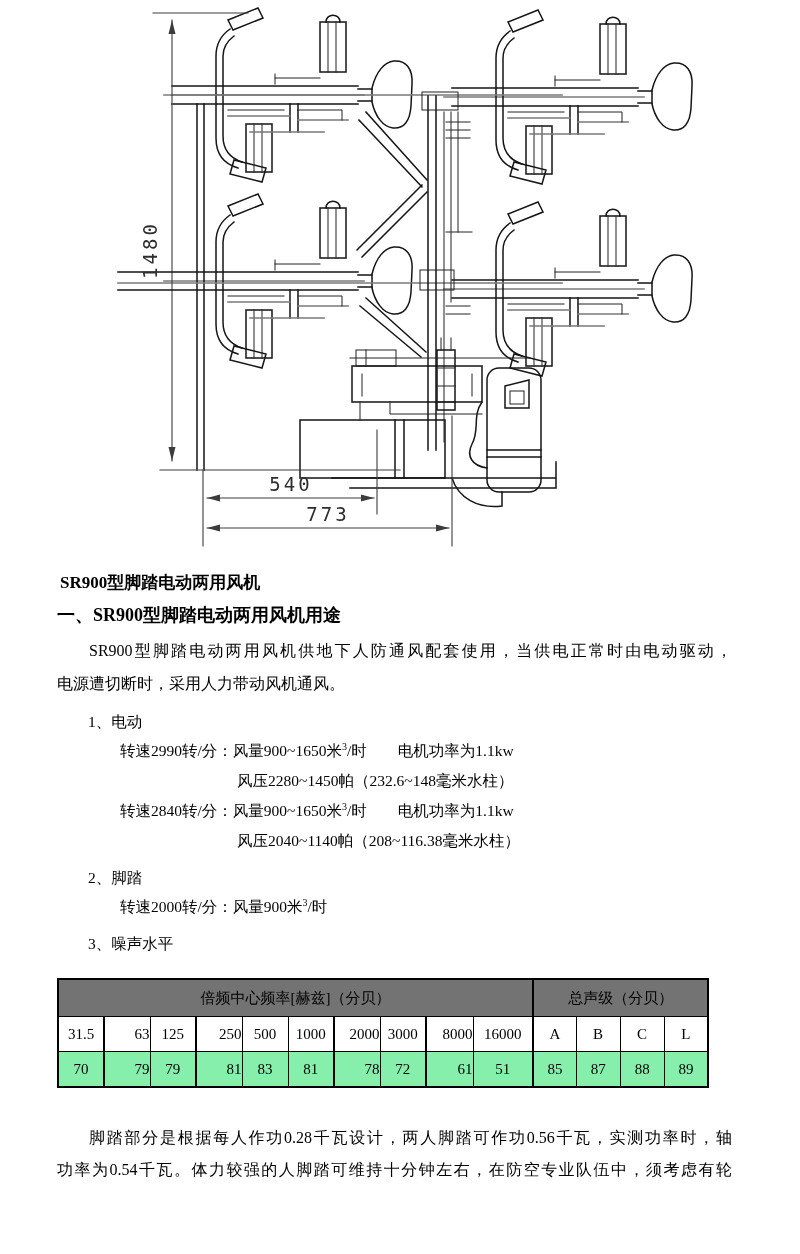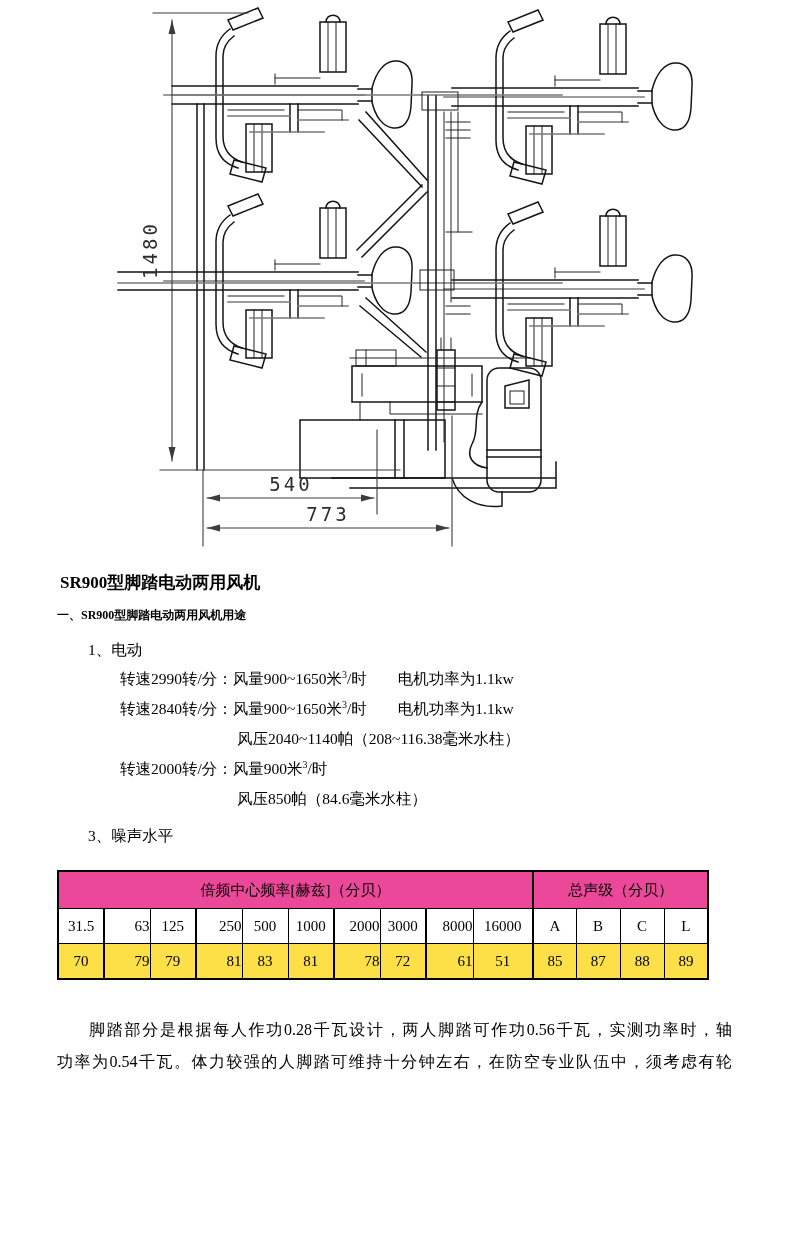--- a/index.html
+++ b/index.html
@@ -11,34 +11,34 @@
   .drawing-wrap{width:800px;height:558px;}
   svg{display:block;}
   svg .ln{stroke:#151515;stroke-width:1.5;fill:none;stroke-linecap:square;}
   svg .tn{stroke:#222;stroke-width:1;fill:none;stroke-linecap:square;}
   svg .gy{stroke:#7a7a7a;stroke-width:1.6;fill:none;stroke-linecap:square;}
   svg .dim{stroke:#3c3c3c;stroke-width:1.1;fill:none;stroke-linecap:square;}
   svg .arr{fill:#3c3c3c;stroke:none;}
   svg text{font-family:"DejaVu Sans Mono","Liberation Mono",monospace;font-size:19px;fill:#2d2d2d;letter-spacing:3px;}
   .content{padding:0 68px 0 57px;}
   .doc-title{margin:14px 0 0 3px;font-size:17px;font-weight:bold;line-height:22px;}
-  .h-sec{margin:9px 0 0 0;font-size:12px;font-weight:bold;line-height:25px;}
+  .h-sec{margin:9px 0 0 0;font-size:18px;font-weight:bold;line-height:25px;}
   .para{font-size:16px;line-height:33px;margin-top:6px;}
   .jline{text-align:justify;text-align-last:justify;}
   .specs{font-size:15.5px;}
   .item{margin:7px 0 0 31px;line-height:29px;font-family:Liberation Serif, serif;}
   .spec-line{margin-left:63px;line-height:30px;}
   .spec-sub{margin-left:180px;line-height:30px;}
   .pwr{margin-left:2em;text-align:right;}
   sup.s{font-size:10px;vertical-align:super;line-height:0;}
   table.noise{border-collapse:collapse;margin:20px 0 0 0;width:650px;table-layout:fixed;
     font-size:15px;border:2px solid #000;}
   table.noise td{border:1px solid #000;text-align:center;padding:0;height:34px;}
-  table.noise tr.hdr td{background:#ec4899;height:36px;}
-  table.noise tr.val td{background:#fde047;}
+  table.noise tr.hdr td{background:#737373;height:36px;}
+  table.noise tr.val td{background:#86efac;}
   table.noise td.tl{border-left-width:2.5px;text-align:right;}
   table.noise td.grp{border-left-width:2px;}
   .footer-para{font-size:16px;line-height:32px;margin-top:34px;}
 </style>
 </head>
 <body>
 
 <div class="drawing-wrap">
 <svg width="800" height="558" viewBox="0 0 800 558">
   <defs>
@@ -150,33 +150,38 @@
   </g>
 </svg>
 </div>
 
 <div class="content">
 
   <div class="doc-title">SR900型脚踏电动两用风机</div>
 
   <div class="h-sec">一、SR900型脚踏电动两用风机用途</div>
 
+  <div class="para">
+    <div class="jline" style="text-indent:2em;">SR900型脚踏电动两用风机供地下人防通风配套使用，当供电正常时由电动驱动，</div>
+    <div>电源遭切断时，采用人力带动风机通风。</div>
+  </div>
 
 
   <div class="specs">
     <div class="item">1、电动</div>
 
     <div class="spec-line"><span>转速2990转/分：风量900~1650米</span><sup class="s">3</sup><span>/时</span><span class="pwr">电机功率为1.1kw</span></div>
+    <div class="spec-sub">风压2280~1450帕（232.6~148毫米水柱）</div>
 
     <div class="spec-line"><span>转速2840转/分：风量900~1650米</span><sup class="s">3</sup><span>/时</span><span class="pwr">电机功率为1.1kw</span></div>
     <div class="spec-sub">风压2040~1140帕（208~116.38毫米水柱）</div>
 
+    <div class="item">2、脚踏</div>
 
     <div class="spec-line"><span>转速2000转/分：风量900米</span><sup class="s">3</sup><span>/时</span></div>
-    <div class="spec-sub">风压850帕（84.6毫米水柱）</div>
 
     <div class="item">3、噪声水平</div>
   </div>
 
   <table class="noise">
     <colgroup>
       <col style="width:46px">
         <col style="width:46px">
         <col style="width:46px">
         <col style="width:46px">

